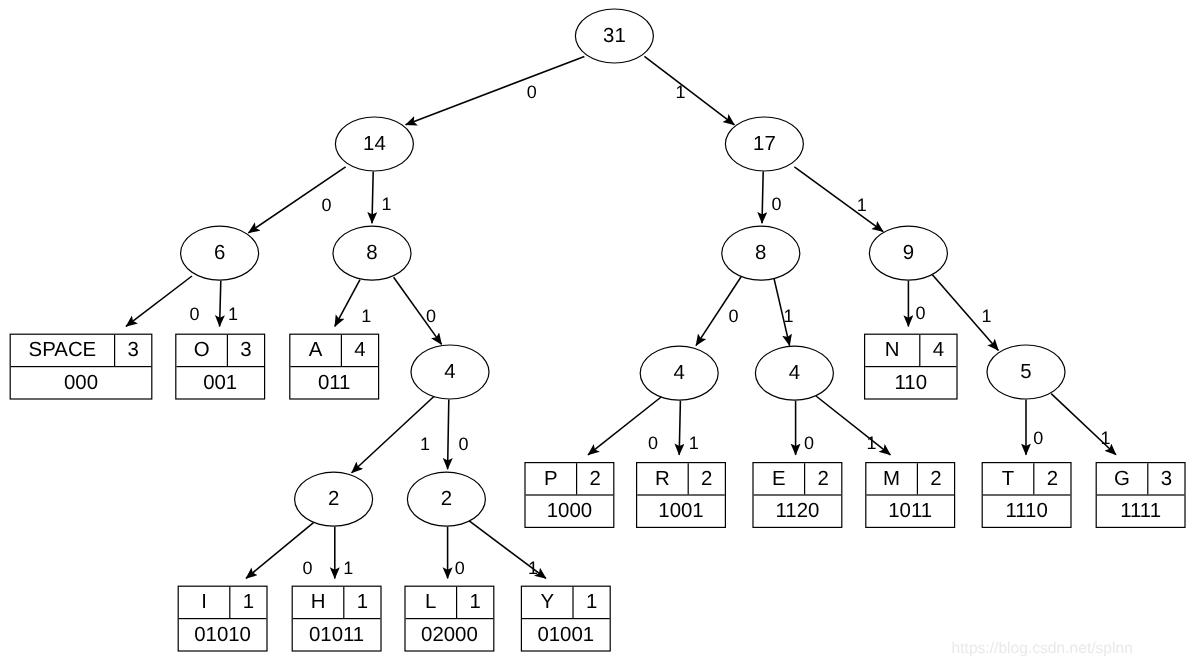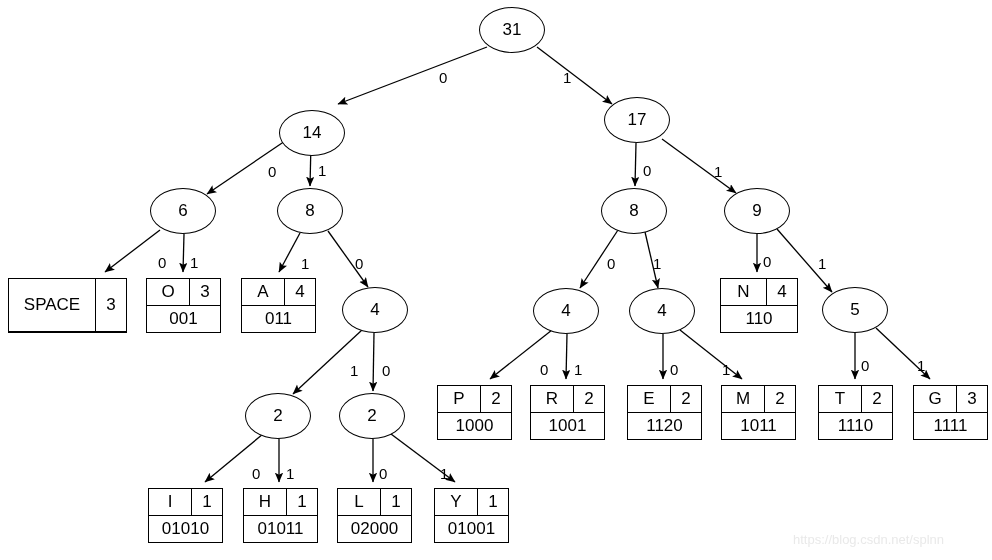--- a/index.html
+++ b/index.html
@@ -130,39 +130,40 @@
         <line x1="876" y1="328" x2="930" y2="379" stroke="#000000" stroke-width="1.3" marker-end="url(#arrow)"></line>
         <line x1="263" y1="434" x2="205" y2="482" stroke="#000000" stroke-width="1.3" marker-end="url(#arrow)"></line>
         <line x1="279" y1="439" x2="279" y2="482" stroke="#000000" stroke-width="1.3" marker-end="url(#arrow)"></line>
         <line x1="373" y1="439" x2="373" y2="482" stroke="#000000" stroke-width="1.3" marker-end="url(#arrow)"></line>
         <line x1="391" y1="434" x2="455" y2="482" stroke="#000000" stroke-width="1.3" marker-end="url(#arrow)"></line>
       </g>
   </svg>
 
   <div id="node-layer">
       <div class="node-ellipse" style="left: 479px; top: 7px; width: 66px; height: 46px;">31</div>
-      <div class="node-ellipse" style="left: 279px; top: 110px; width: 66px; height: 46px;">14</div>
+      <div class="node-ellipse" style="left: 279px; top: 97px; width: 66px; height: 46px;">14</div>
       <div class="node-ellipse" style="left: 604px; top: 97px; width: 66px; height: 46px;">17</div>
       <div class="node-ellipse" style="left: 150px; top: 188px; width: 66px; height: 46px;">6</div>
       <div class="node-ellipse" style="left: 277px; top: 188px; width: 66px; height: 46px;">8</div>
       <div class="node-ellipse" style="left: 601px; top: 188px; width: 66px; height: 46px;">8</div>
       <div class="node-ellipse" style="left: 724px; top: 188px; width: 66px; height: 46px;">9</div>
       <div class="node-ellipse" style="left: 342px; top: 287px; width: 66px; height: 46px;">4</div>
       <div class="node-ellipse" style="left: 533px; top: 288px; width: 66px; height: 46px;">4</div>
       <div class="node-ellipse" style="left: 629px; top: 288px; width: 66px; height: 46px;">4</div>
       <div class="node-ellipse" style="left: 822px; top: 287px; width: 66px; height: 46px;">5</div>
       <div class="node-ellipse" style="left: 245px; top: 393px; width: 66px; height: 46px;">2</div>
       <div class="node-ellipse" style="left: 339px; top: 393px; width: 66px; height: 46px;">2</div>
     </div>
   <div id="leaf-layer">
       <div class="leaf-box" style="left: 8px; top: 278px; width: 119px; height: 55px;">
         <div class="leaf-top">
           <div class="leaf-sym">SPACE</div>
           <div class="leaf-freq">3</div>
         </div>
+        <div class="leaf-code">000</div>
       </div>
       <div class="leaf-box" style="left: 146px; top: 278px; width: 75px; height: 55px;">
         <div class="leaf-top">
           <div class="leaf-sym">O</div>
           <div class="leaf-freq">3</div>
         </div>
         <div class="leaf-code">001</div>
       </div>
       <div class="leaf-box" style="left: 241px; top: 278px; width: 75px; height: 55px;">
         <div class="leaf-top">

